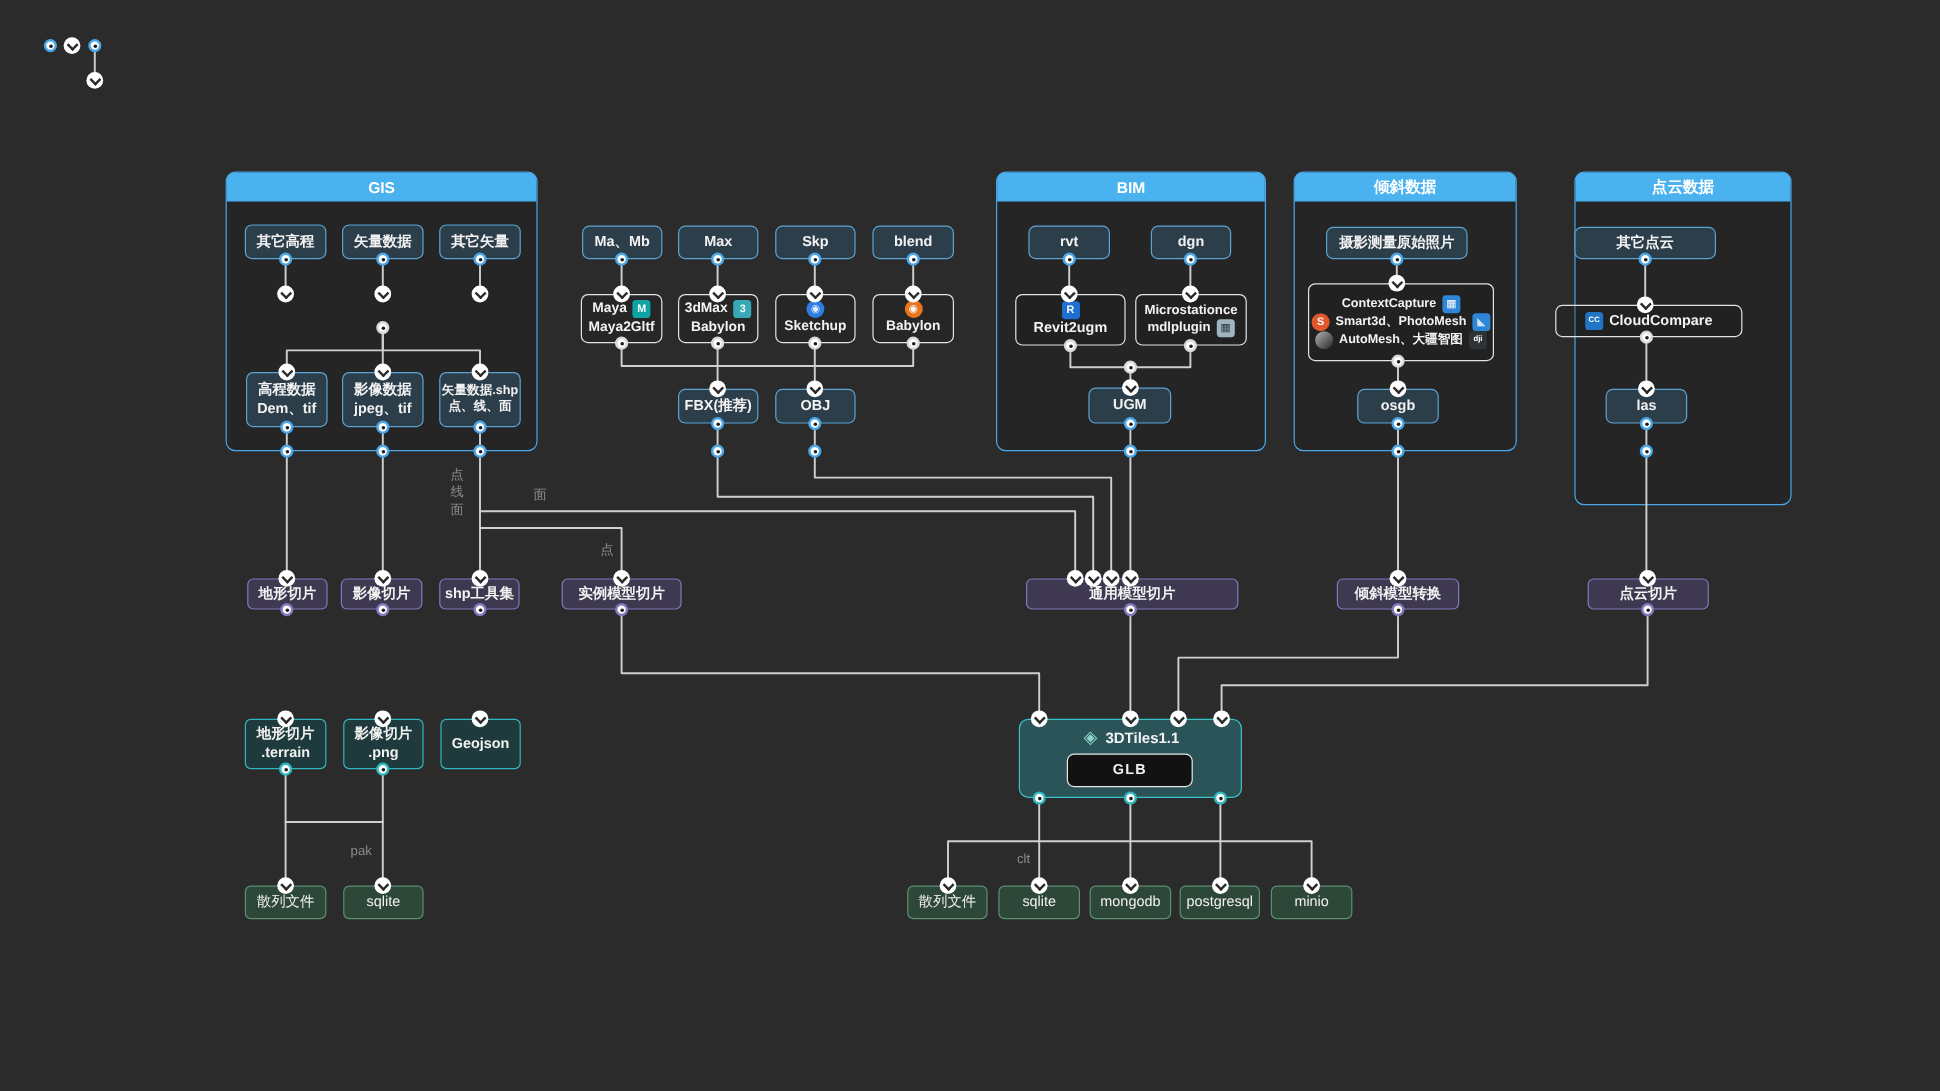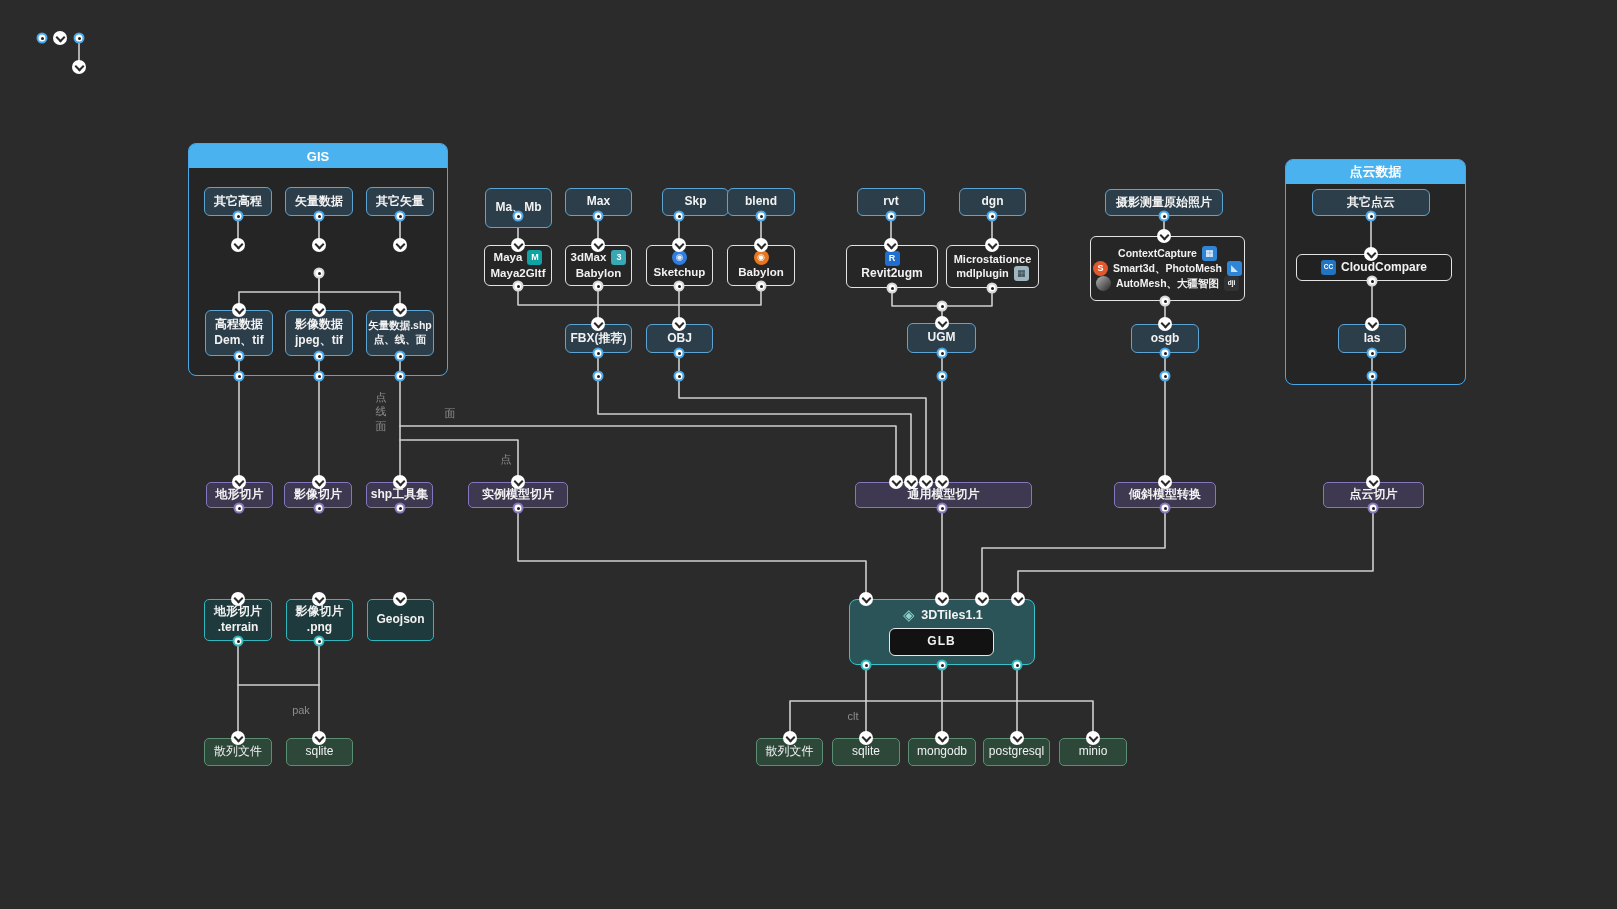--- a/index.html
+++ b/index.html
@@ -43,21 +43,27 @@
   .edge-label{position:absolute;color:#8d8d8d;font-size:11px;z-index:4;transform:translate(-50%,-50%);
     white-space:pre;text-align:center;line-height:1.3;}
 </style>
 </head>
 <body>
 
 <div id="stage">
     <div class="group" style="left: 188px; top: 143px; width: 260px; height: 233px;">
       <div class="group-header">GIS</div>
     </div>
-    <div class="group" style="left: 1285px; top: 143px; width: 181px; height: 226px; margin-top: 16px;">
+    <div class="group" style="left: 830px; top: 143px; width: 225px; height: 233px;">
+      <div class="group-header">BIM</div>
+    </div>
+    <div class="group" style="left: 1078px; top: 143px; width: 186px; height: 233px;">
+      <div class="group-header">倾斜数据</div>
+    </div>
+    <div class="group" style="left: 1312px; top: 143px; width: 181px; height: 278px;">
       <div class="group-header">点云数据</div>
     </div>
     <svg id="edges" width="1617" height="909">
       <polyline points="79,41 79,61" fill="none" stroke="#cfcfcf" stroke-width="1.6" stroke-linejoin="round" stroke-linecap="round"></polyline>
       <polyline points="238,216 238,243" fill="none" stroke="#cfcfcf" stroke-width="1.6" stroke-linejoin="round" stroke-linecap="round"></polyline>
       <polyline points="319,216 319,243" fill="none" stroke="#cfcfcf" stroke-width="1.6" stroke-linejoin="round" stroke-linecap="round"></polyline>
       <polyline points="400,216 400,243" fill="none" stroke="#cfcfcf" stroke-width="1.6" stroke-linejoin="round" stroke-linecap="round"></polyline>
       <polyline points="319,273 319,308" fill="none" stroke="#cfcfcf" stroke-width="1.6" stroke-linejoin="round" stroke-linecap="round"></polyline>
       <polyline points="319,273 319,292 239,292 239,308" fill="none" stroke="#cfcfcf" stroke-width="1.6" stroke-linejoin="round" stroke-linecap="round"></polyline>
       <polyline points="319,273 319,292 400,292 400,308" fill="none" stroke="#cfcfcf" stroke-width="1.6" stroke-linejoin="round" stroke-linecap="round"></polyline>
@@ -130,31 +136,31 @@
       </div>
     </div>
     <div class="node format" style="left: 366px; top: 310px; width: 68px; height: 46px; font-size: 10.5px;">
       <div class="line">
         <div style="display: inline;">矢量数据.shp</div>
       </div>
       <div class="line">
         <div style="display: inline;">点、线、面</div>
       </div>
     </div>
-    <div class="node format" style="left: 485px; top: 188px; width: 67px; height: 40px;">
+    <div class="node format" style="left: 485px; top: 188px; width: 67px; height: 28px;">
       <div class="line">
         <div style="display: inline;">Ma、Mb</div>
       </div>
     </div>
     <div class="node format" style="left: 565px; top: 188px; width: 67px; height: 28px;">
       <div class="line">
         <div style="display: inline;">Max</div>
       </div>
     </div>
-    <div class="node format" style="left: 662px; top: 188px; width: 67px; height: 28px;">
+    <div class="node format" style="left: 646px; top: 188px; width: 67px; height: 28px;">
       <div class="line">
         <div style="display: inline;">Skp</div>
       </div>
     </div>
     <div class="node format" style="left: 727px; top: 188px; width: 68px; height: 28px;">
       <div class="line">
         <div style="display: inline;">blend</div>
       </div>
     </div>
     <div class="node tool" style="left: 484px; top: 245px; width: 68px; height: 41px; font-size: 11.5px;">

